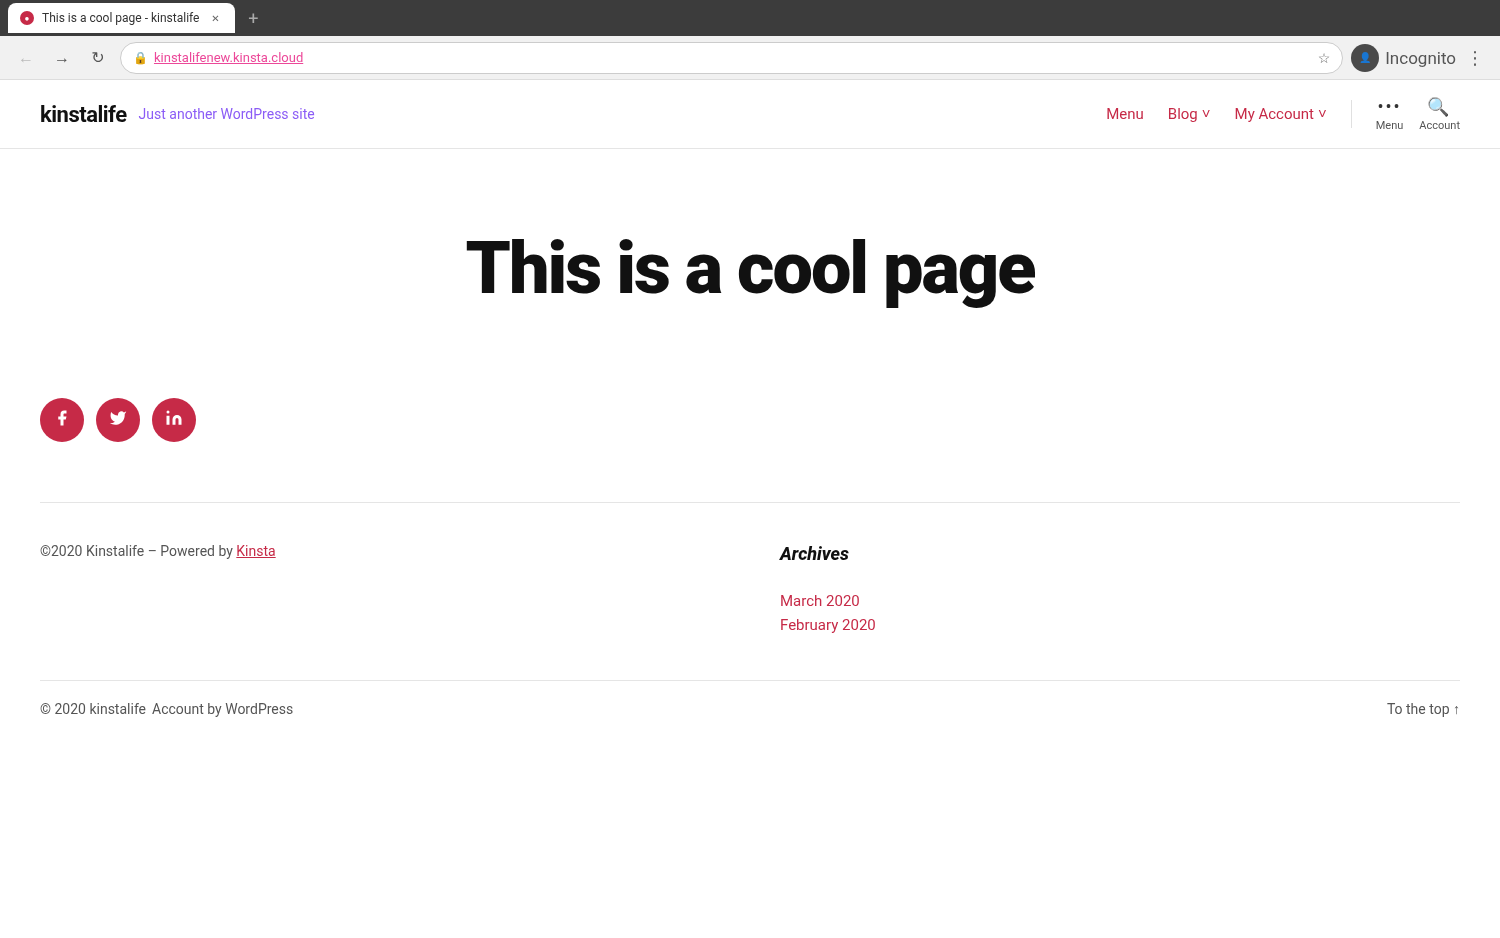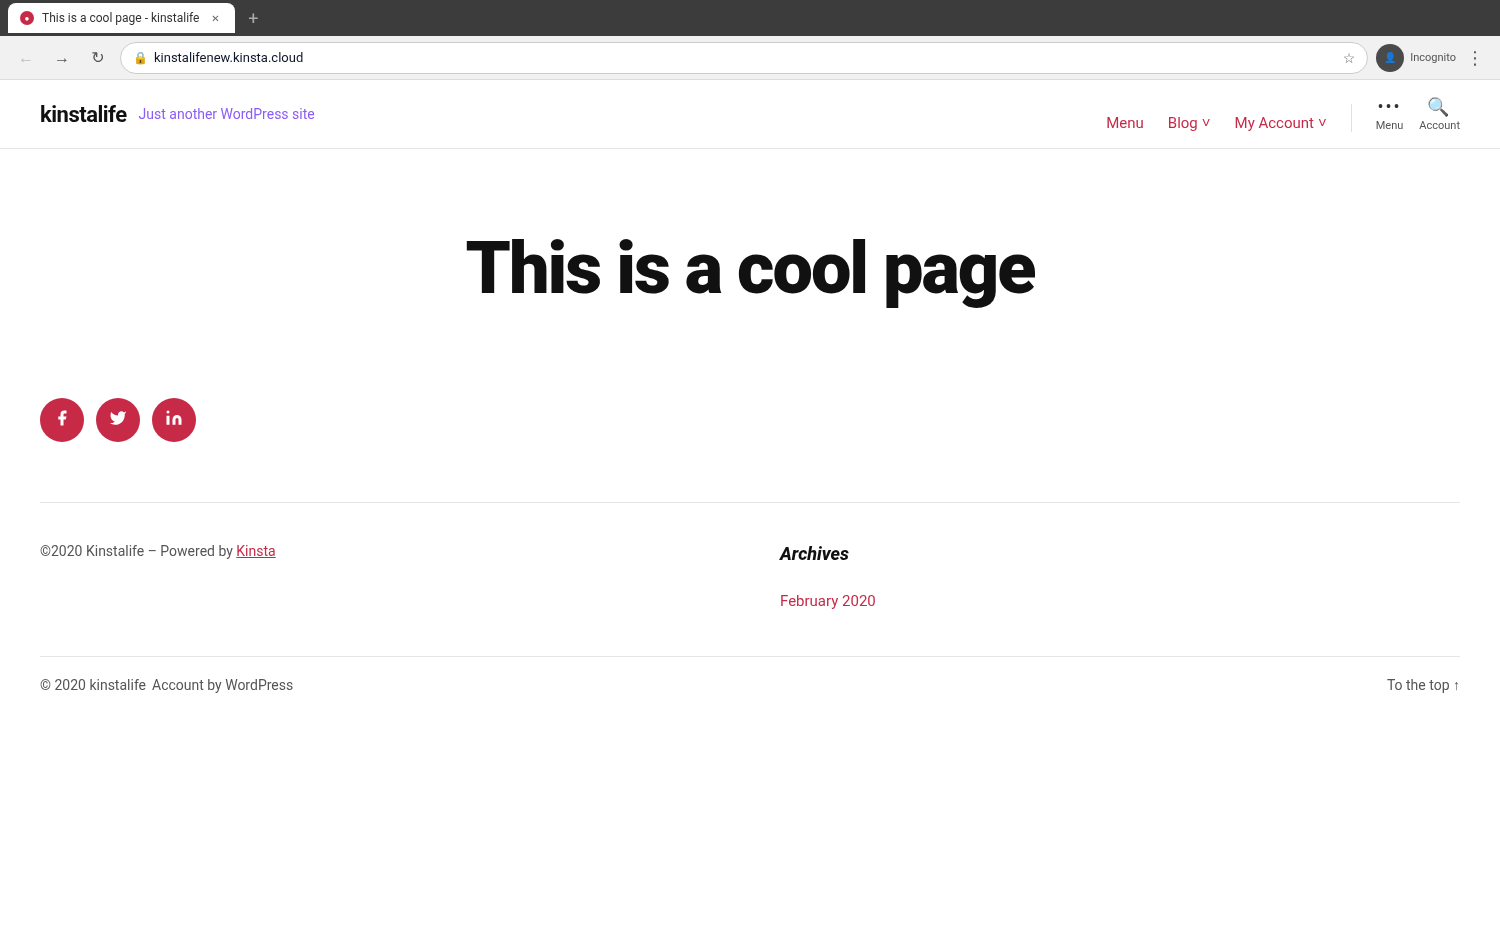--- a/index.html
+++ b/index.html
@@ -106,22 +106,23 @@
       height: 32px;
     }
 
     .lock-icon {
       font-size: 12px;
       color: #555;
     }
 
     .address-text {
       font-size: 13px;
-      color: #0f172a;
+      color: #ec4899;
       flex: 1;
+      text-decoration: underline;
     }
 
     .star-icon {
       font-size: 14px;
       color: #666;
       cursor: pointer;
     }
 
     .toolbar-right {
       display: flex;
@@ -136,21 +137,21 @@
       border-radius: 50%;
       display: flex;
       align-items: center;
       justify-content: center;
       color: white;
       font-size: 10px;
       cursor: pointer;
     }
 
     .incognito-label {
-      font-size: 11px;
+      font-size: 17px;
       color: #555;
     }
 
     .menu-dots {
       font-size: 18px;
       color: #555;
       cursor: pointer;
       padding: 4px;
     }
 
@@ -176,21 +177,21 @@
       letter-spacing: -0.5px;
     }
 
     .site-tagline {
       font-size: 14px;
       color: #8b5cf6;
     }
 
     .site-nav {
       display: flex;
-      align-items: flex-end;
+      align-items: center;
       gap: 24px;
     }
 
     .nav-item {
       font-size: 15px;
       color: #c62a47;
       text-decoration: none;
       cursor: pointer;
       display: flex;
       align-items: center;
@@ -444,20 +445,23 @@
 <div class="footer-widgets">
   <div class="footer-left">
     <p class="footer-copyright">
       <span>©2020 Kinstalife – Powered by</span>
       <a href="#">Kinsta</a>
     </p>
   </div>
   <div class="footer-right">
     <h2 class="archives-title">Archives</h2>
     <a class="archive-link">
+      <span>March 2020</span>
+    </a>
+    <a class="archive-link">
       <span>February 2020</span>
     </a>
   </div>
 </div>
 
 <hr class="footer-bottom-divider">
 
 <div class="footer-bottom">
   <div class="footer-bottom-left">
     <span class="footer-bottom-text">© 2020 kinstalife</span>

